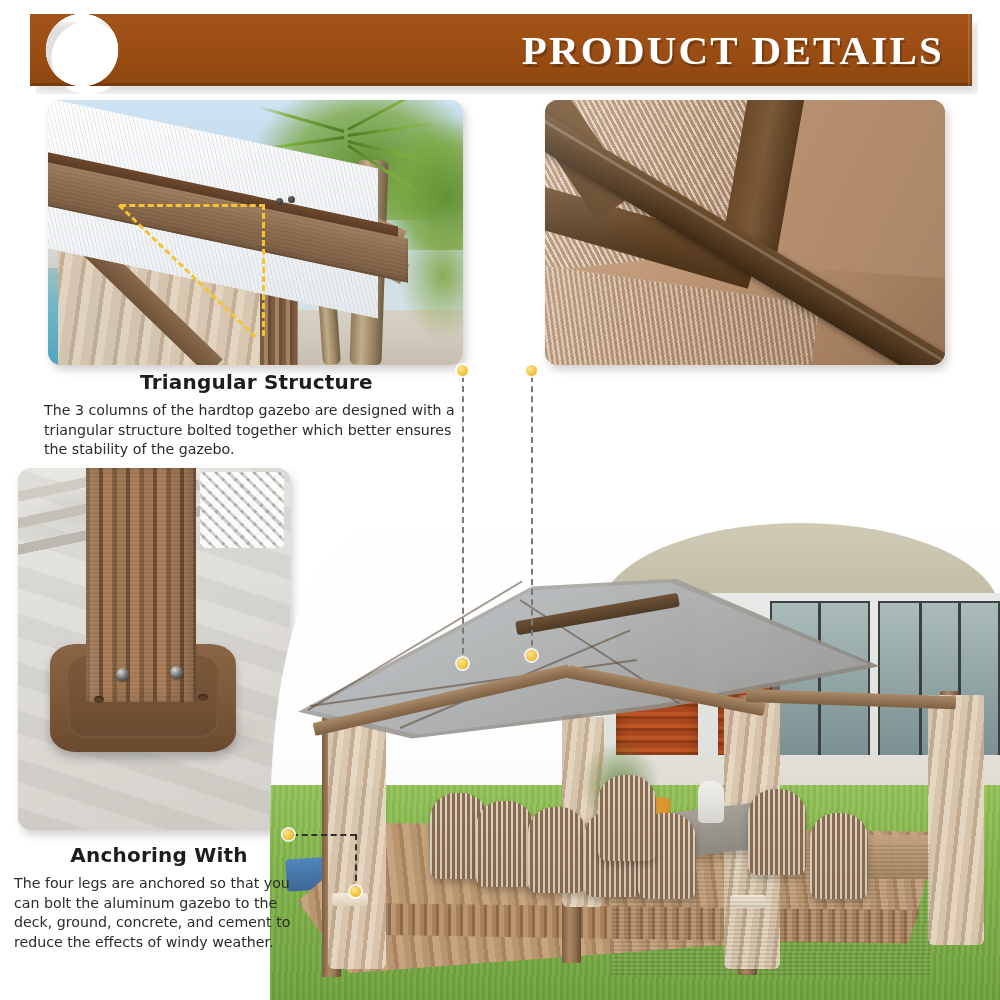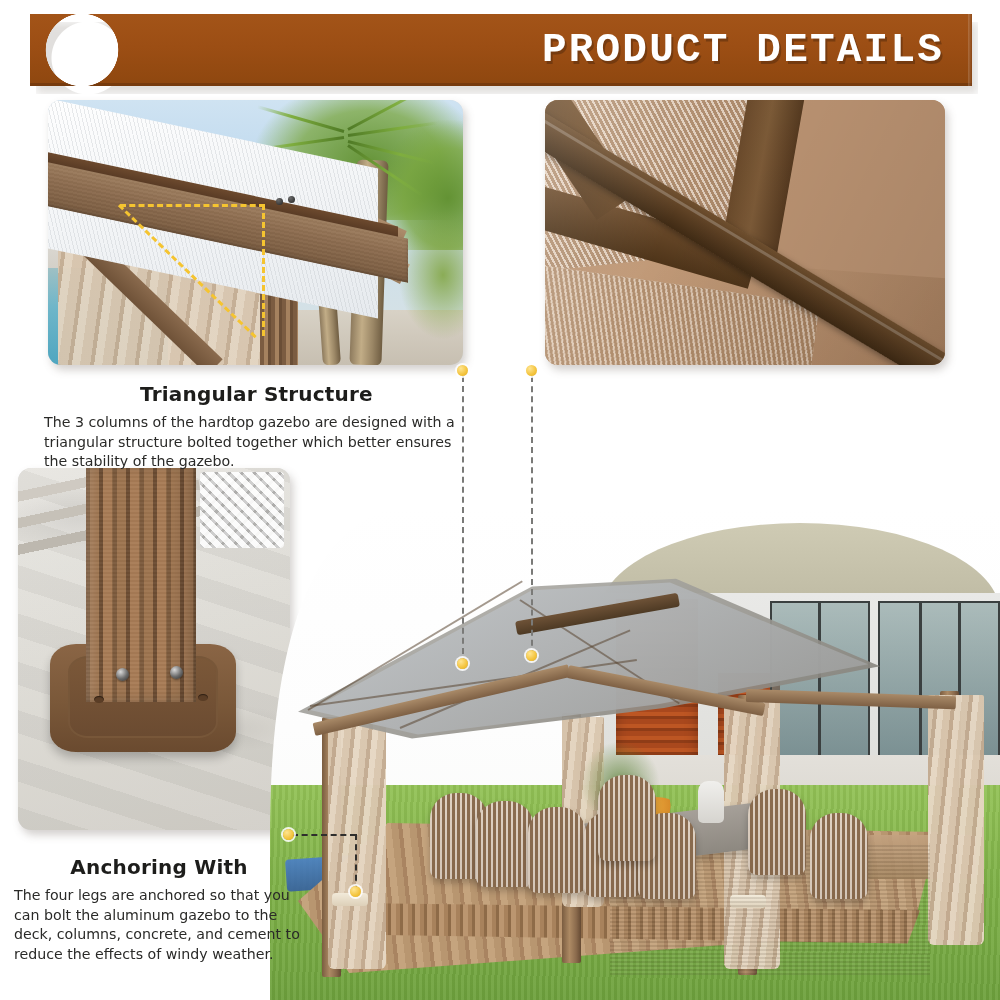--- a/index.html
+++ b/index.html
@@ -38,21 +38,21 @@
     background:rgba(90,44,10,.45);
   }
   .banner-title{
     position:absolute; right:28px; top:50%; transform:translateY(-50%);
     color:#ffffff;
     font-size:41px;
     font-weight:bold;
     letter-spacing:2.2px;
     white-space:nowrap;
     text-shadow: 2px 3px 0 rgba(90,45,12,.55);
-    font-family:Liberation Mono, monospace;
+    font-family:Liberation Serif, serif;
   }
 
   
   .card{
     position:absolute;
     border-radius:13px;
     overflow:hidden;
     box-shadow: 3px 5px 9px rgba(110,100,92,.30);
     background:#ddd;
   }
@@ -478,21 +478,21 @@
     position:absolute; width:0; border-left:2px dashed #7a7a78; z-index:5;
   }
   .hline{
     position:absolute; height:0; border-top:2px dashed #2f2f2d; z-index:5;
   }
   .vline-dark{
     position:absolute; width:0; border-left:2px dashed #2f2f2d; z-index:5;
   }
 
   
-  .txt{ position:absolute;margin-top:12px; }
+  .txt{ position:absolute; }
   .txt h3{
     font-size:20px; font-weight:bold; color:#1d1d1b;
     text-align:center; margin-bottom:7px; letter-spacing:.2px;
     font-family:"DejaVu Sans", sans-serif;
   }
   .txt p{
     font-size:14.2px; line-height:19.5px; color:#2a2a28;
     font-family:"DejaVu Sans", sans-serif;
   }
   #txt-triangular{ left:44px; top:370px; width:425px; }
@@ -663,16 +663,16 @@
   <div class="dot" style="left:350px;top:886px;"></div>
 
   <div class="txt" id="txt-triangular">
     <h3>Triangular Structure</h3>
     <p>The 3 columns of the hardtop gazebo are designed with a triangular structure bolted together which better ensures the stability of the gazebo.</p>
   </div>
 
 
   <div class="txt" id="txt-anchor">
     <h3>Anchoring With</h3>
-    <p>The four legs are anchored so that you can bolt the aluminum gazebo to the deck, columns, concrete, and cement to reduce the effects of windy weather.</p>
+    <p>The four legs are anchored so that you can bolt the aluminum gazebo to the deck, ground, concrete, and cement to reduce the effects of windy weather.</p>
   </div>
 
 </div>
 
 </body></html>

